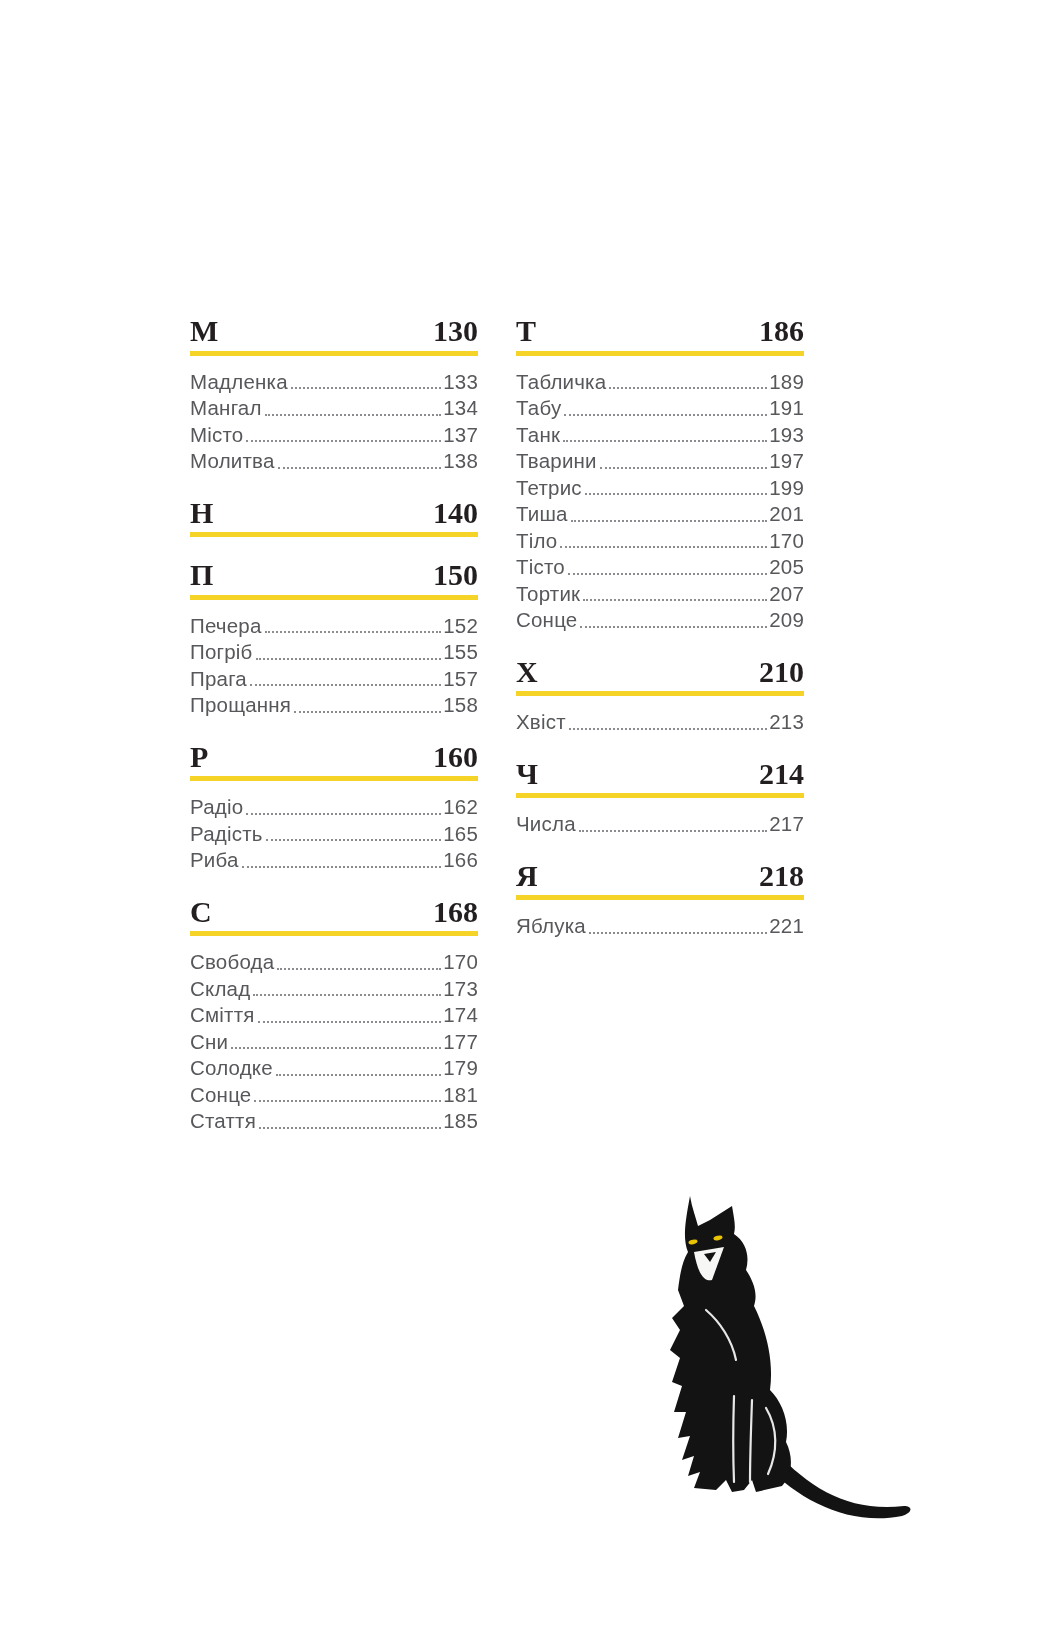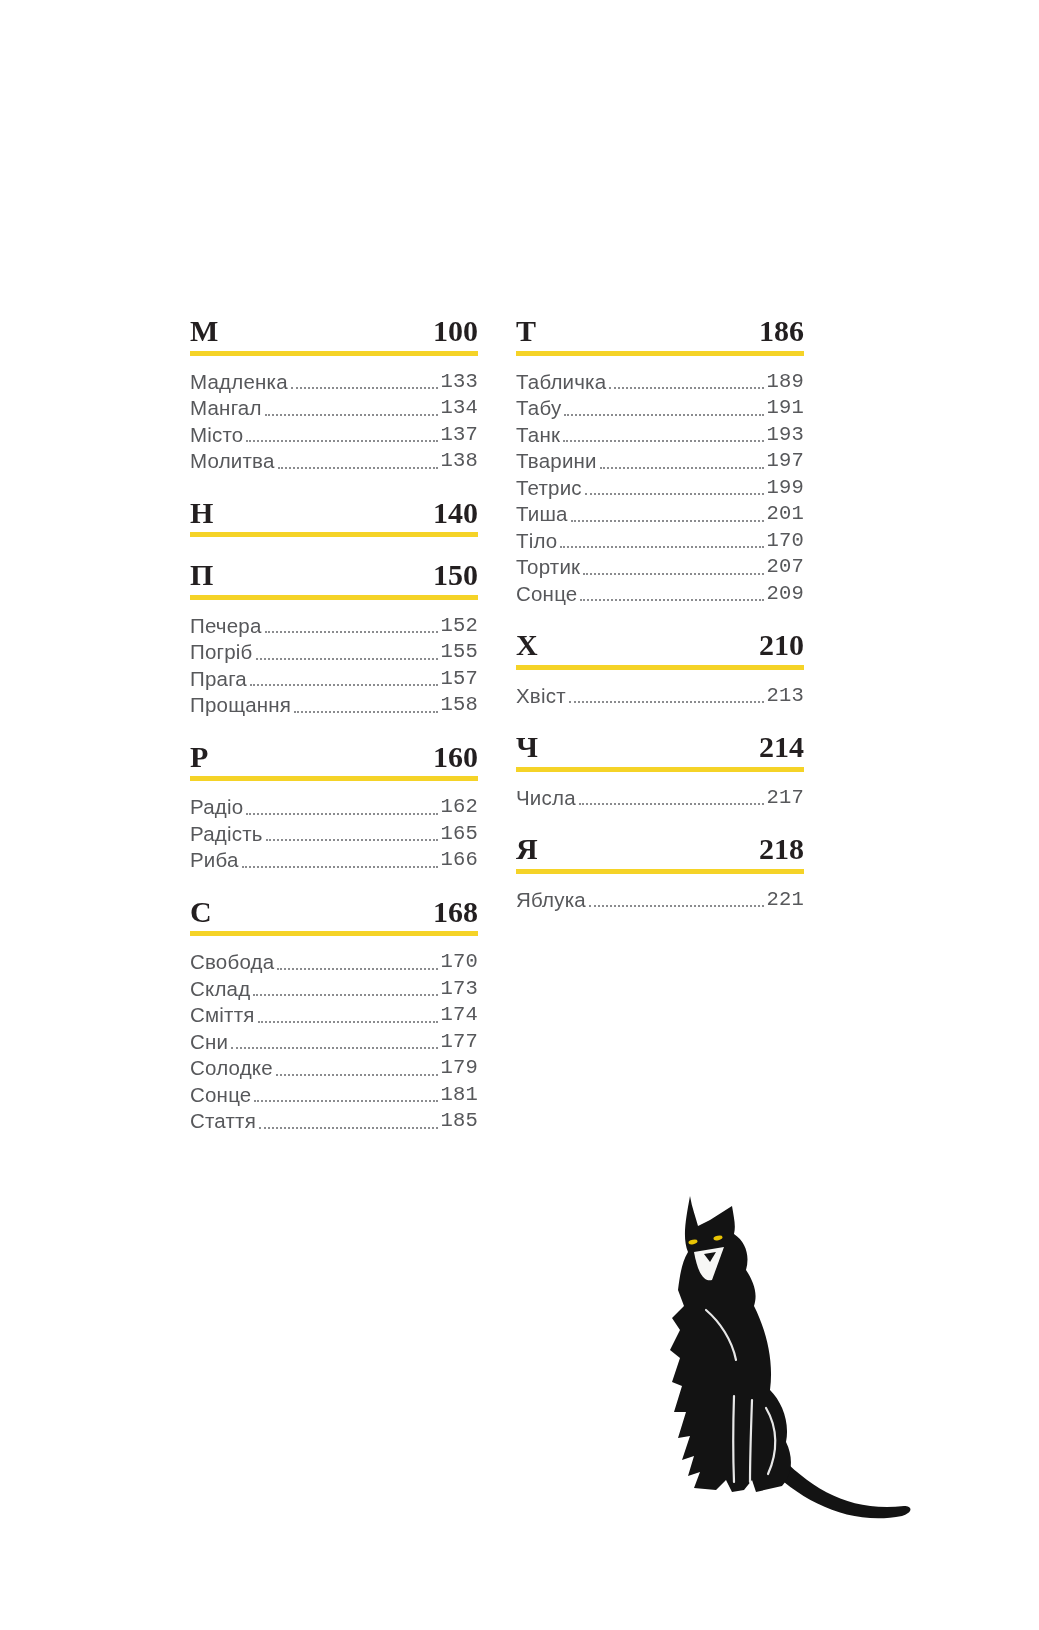--- a/index.html
+++ b/index.html
@@ -33,42 +33,42 @@
     display:flex; align-items:flex-end;
     font-size:20.5px; line-height:26.5px;
     color:var(--entry, #57585b);
     letter-spacing:0.2px;
   }
   .leader {
     flex:1; min-width:14px;
     border-bottom:2.5px dotted #8b8c8f;
     margin:0 2px 6px 3px;
   }
-  .entry .num { white-space:nowrap;font-family:Liberation Mono, monospace; }
+  .entry .num { white-space:nowrap; }
 
   .cat {
     position:absolute; left:636px; top:1190px;
     width:290px; height:348px;
   }
   .cat .fur  { fill:var(--cat, #121212); }
   .cat .eye  { fill:var(--cat-eye, #e8c400); }
   .cat .det  { stroke:#ffffff; stroke-width:2.2; fill:none; stroke-linecap:round; opacity:.9; }
   .cat .muzzle { fill:#f7f7f5; }
 </style>
 </head>
 <body>
 
 <div class="page">
 
   <div class="columns">
     <div class="col">
   <section class="toc-section">
     <div class="section-header">
       <span class="letter">М</span>
-      <span class="page-num">100</span>
+      <span class="page-num">130</span>
     </div>
     <ul class="entries">
   <li class="entry">
     <span class="title">Мадленка</span>
     <span class="leader"></span>
     <span class="num">133</span>
   </li>
 
   <li class="entry">
     <span class="title">Мангал</span>
@@ -248,20 +248,25 @@
     <span class="leader"></span>
     <span class="num">201</span>
   </li>
 
   <li class="entry">
     <span class="title">Тіло</span>
     <span class="leader"></span>
     <span class="num">170</span>
   </li>
 
+  <li class="entry">
+    <span class="title">Тісто</span>
+    <span class="leader"></span>
+    <span class="num">205</span>
+  </li>
 
   <li class="entry">
     <span class="title">Тортик</span>
     <span class="leader"></span>
     <span class="num">207</span>
   </li>
 
   <li class="entry">
     <span class="title">Сонце</span>
     <span class="leader"></span>

